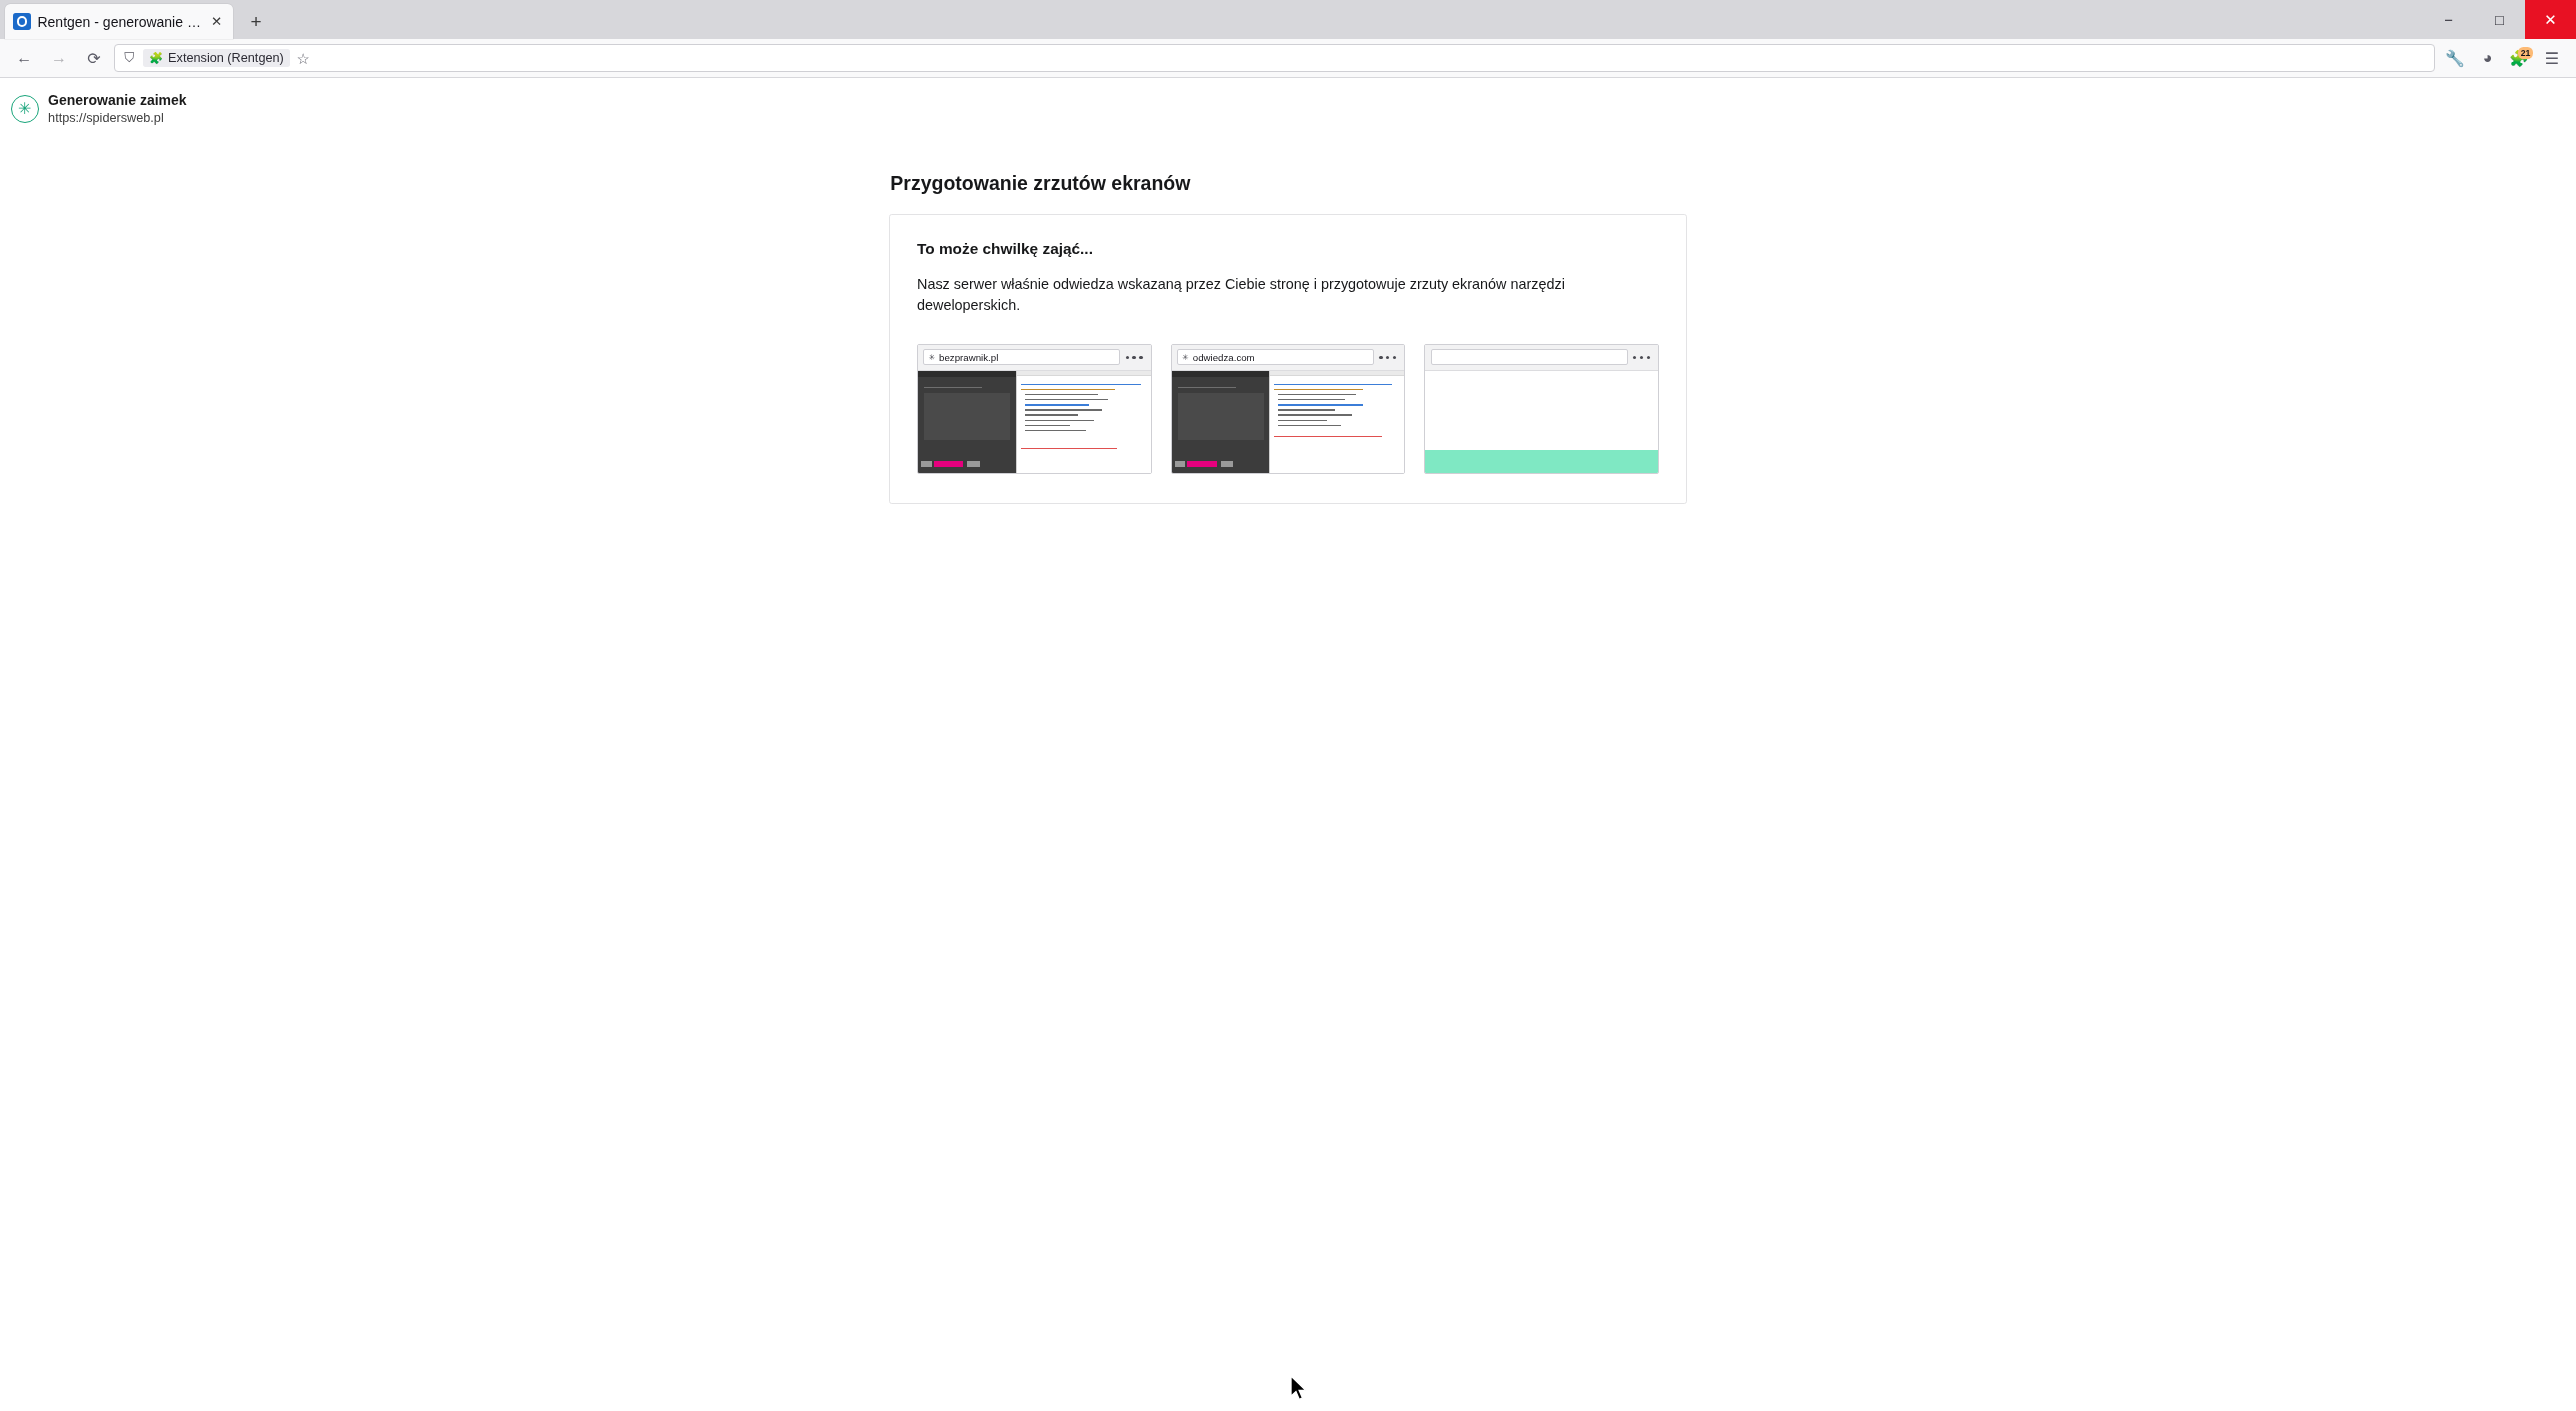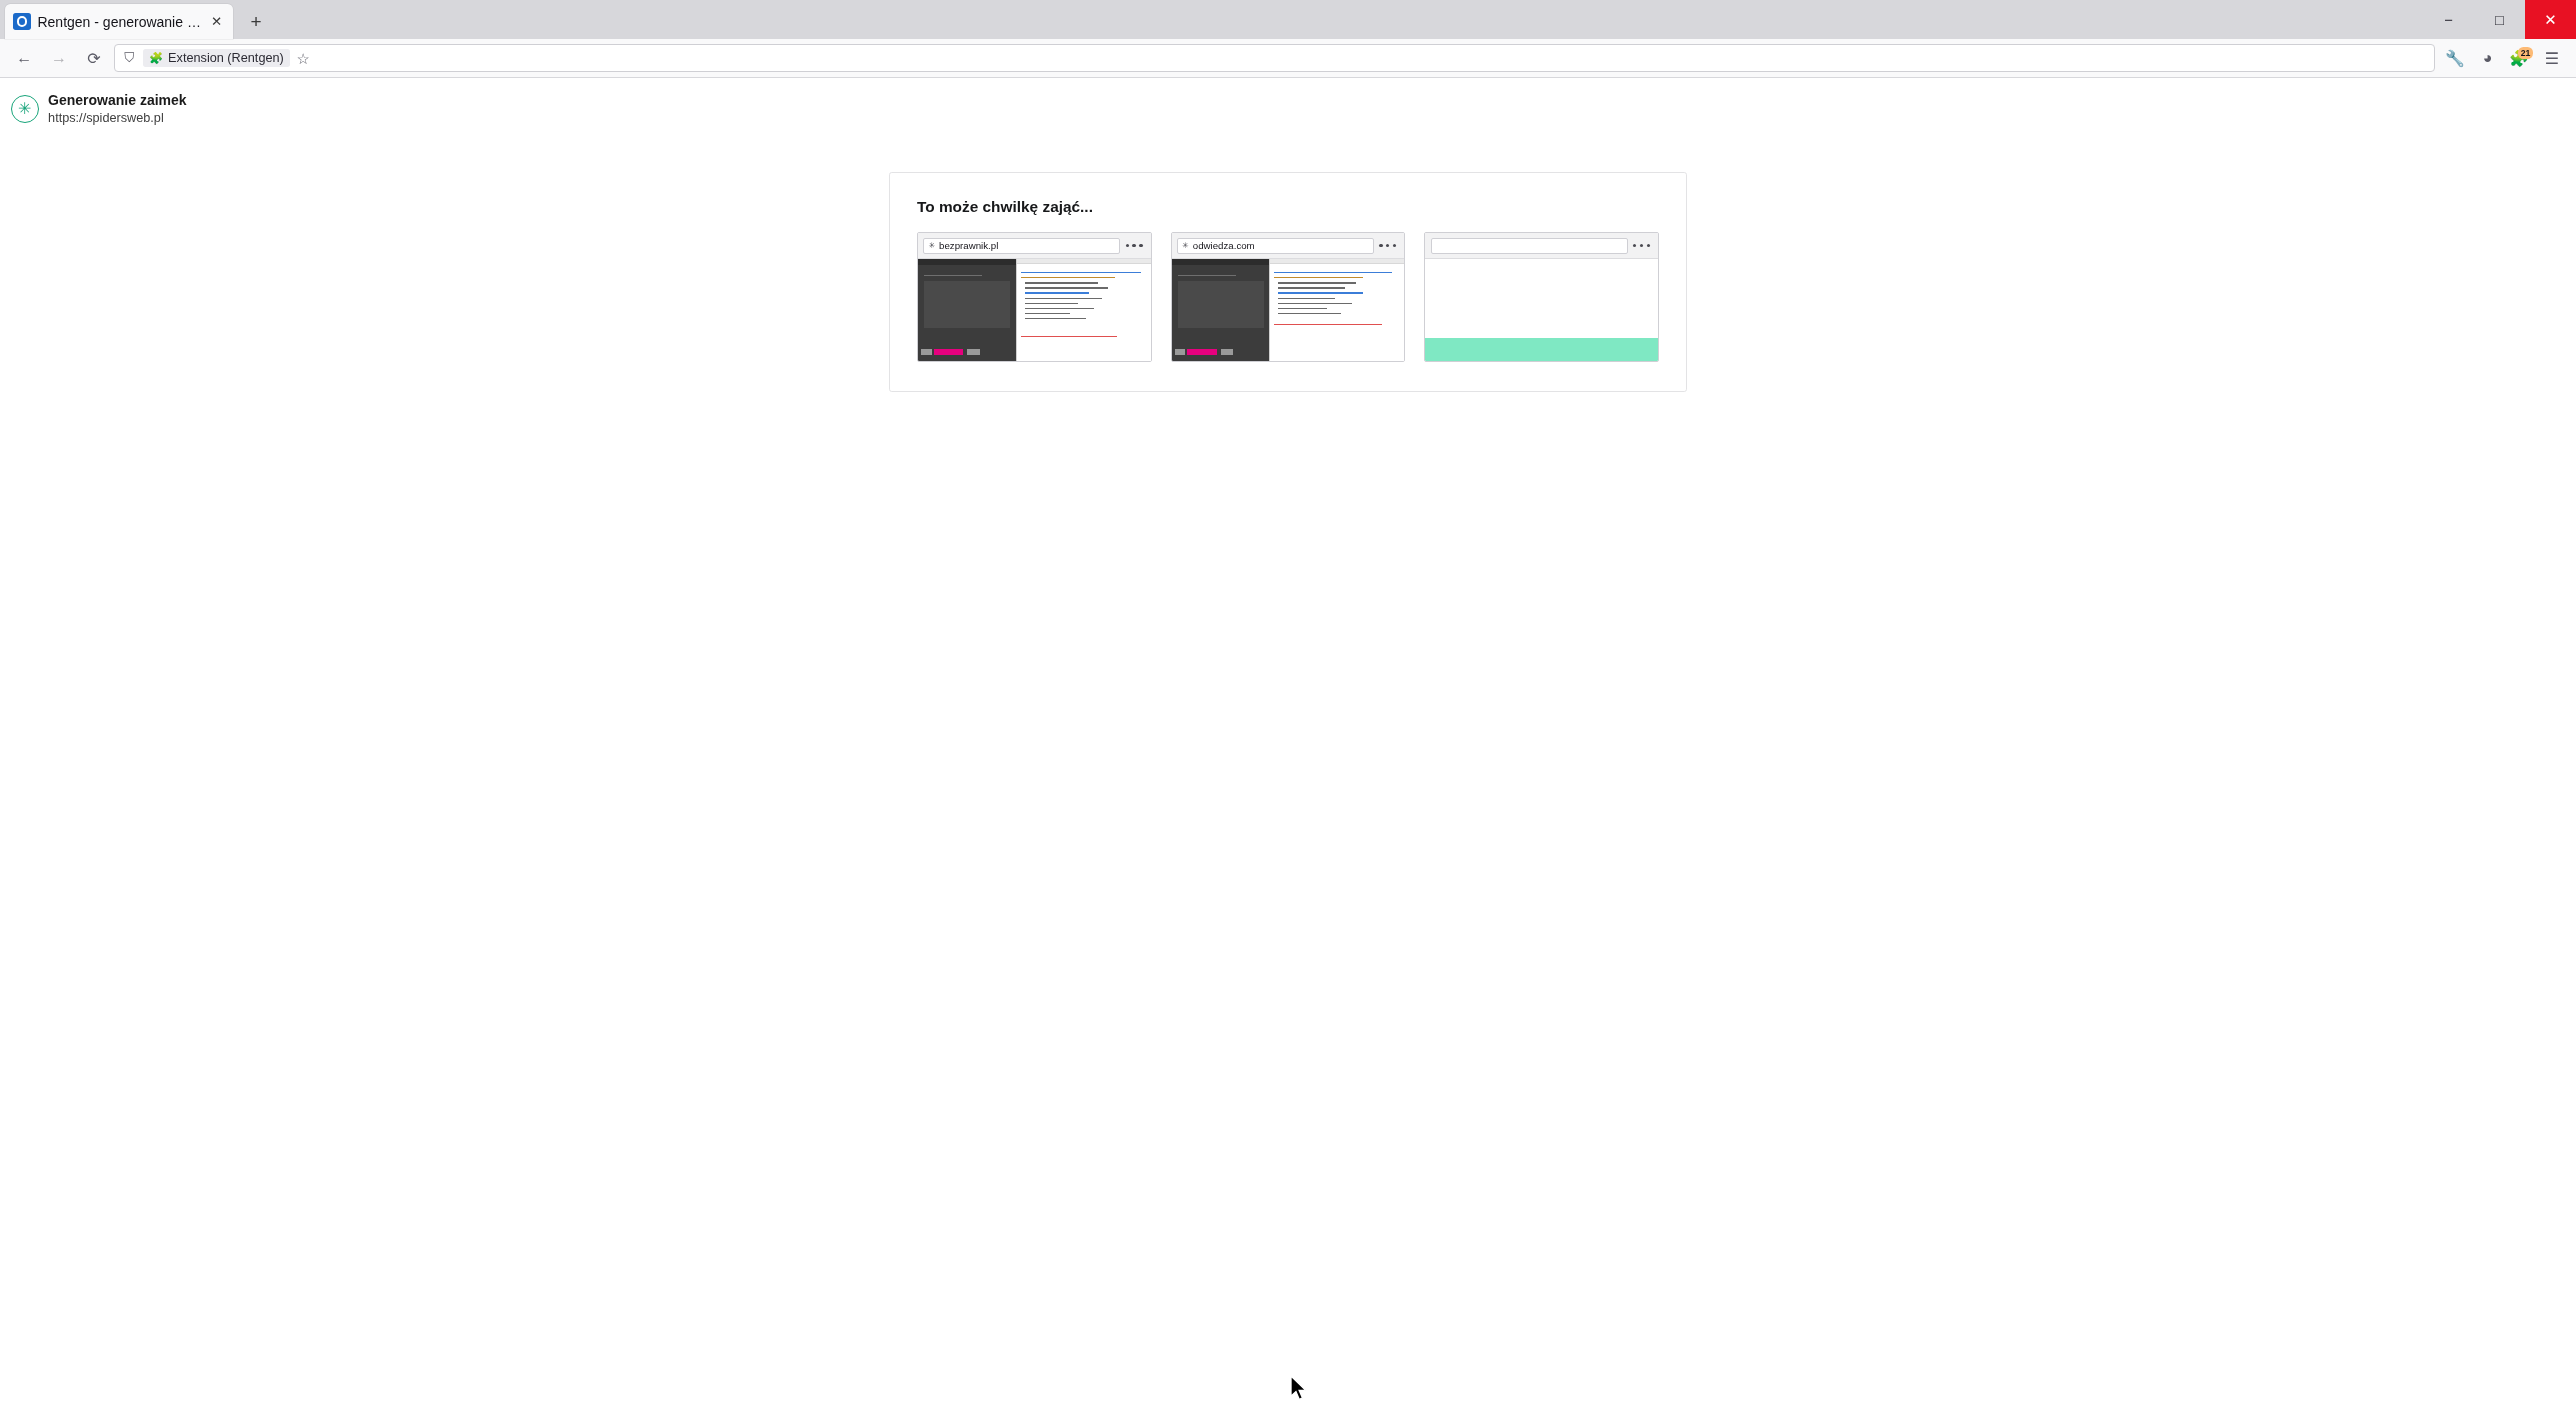--- a/index.html
+++ b/index.html
@@ -302,23 +302,25 @@
 
   <div class="ext-header">
     <div class="ext-logo">✳</div>
     <div class="ext-header-text">
       <div class="ext-title">Generowanie zaimek</div>
       <div class="ext-sub">https://spidersweb.pl</div>
     </div>
   </div>
 
   <div class="content">
+    <h1 class="content-heading">Przygotowanie zrzutów ekranów</h1>
 
     <div class="card">
       <div class="card-title">To może chwilkę zająć...</div>
+      <div class="card-text">Nasz serwer właśnie odwiedza wskazaną przez Ciebie stronę i przygotowuje zrzuty ekranów narzędzi deweloperskich.</div>
 
       <div class="thumbs">
 
         <div class="thumb">
           <div class="thumb-bar">
             <div class="thumb-url">
               <span class="fav">✳</span>
               <span>bezprawnik.pl</span>
             </div>
             <div class="dots">

